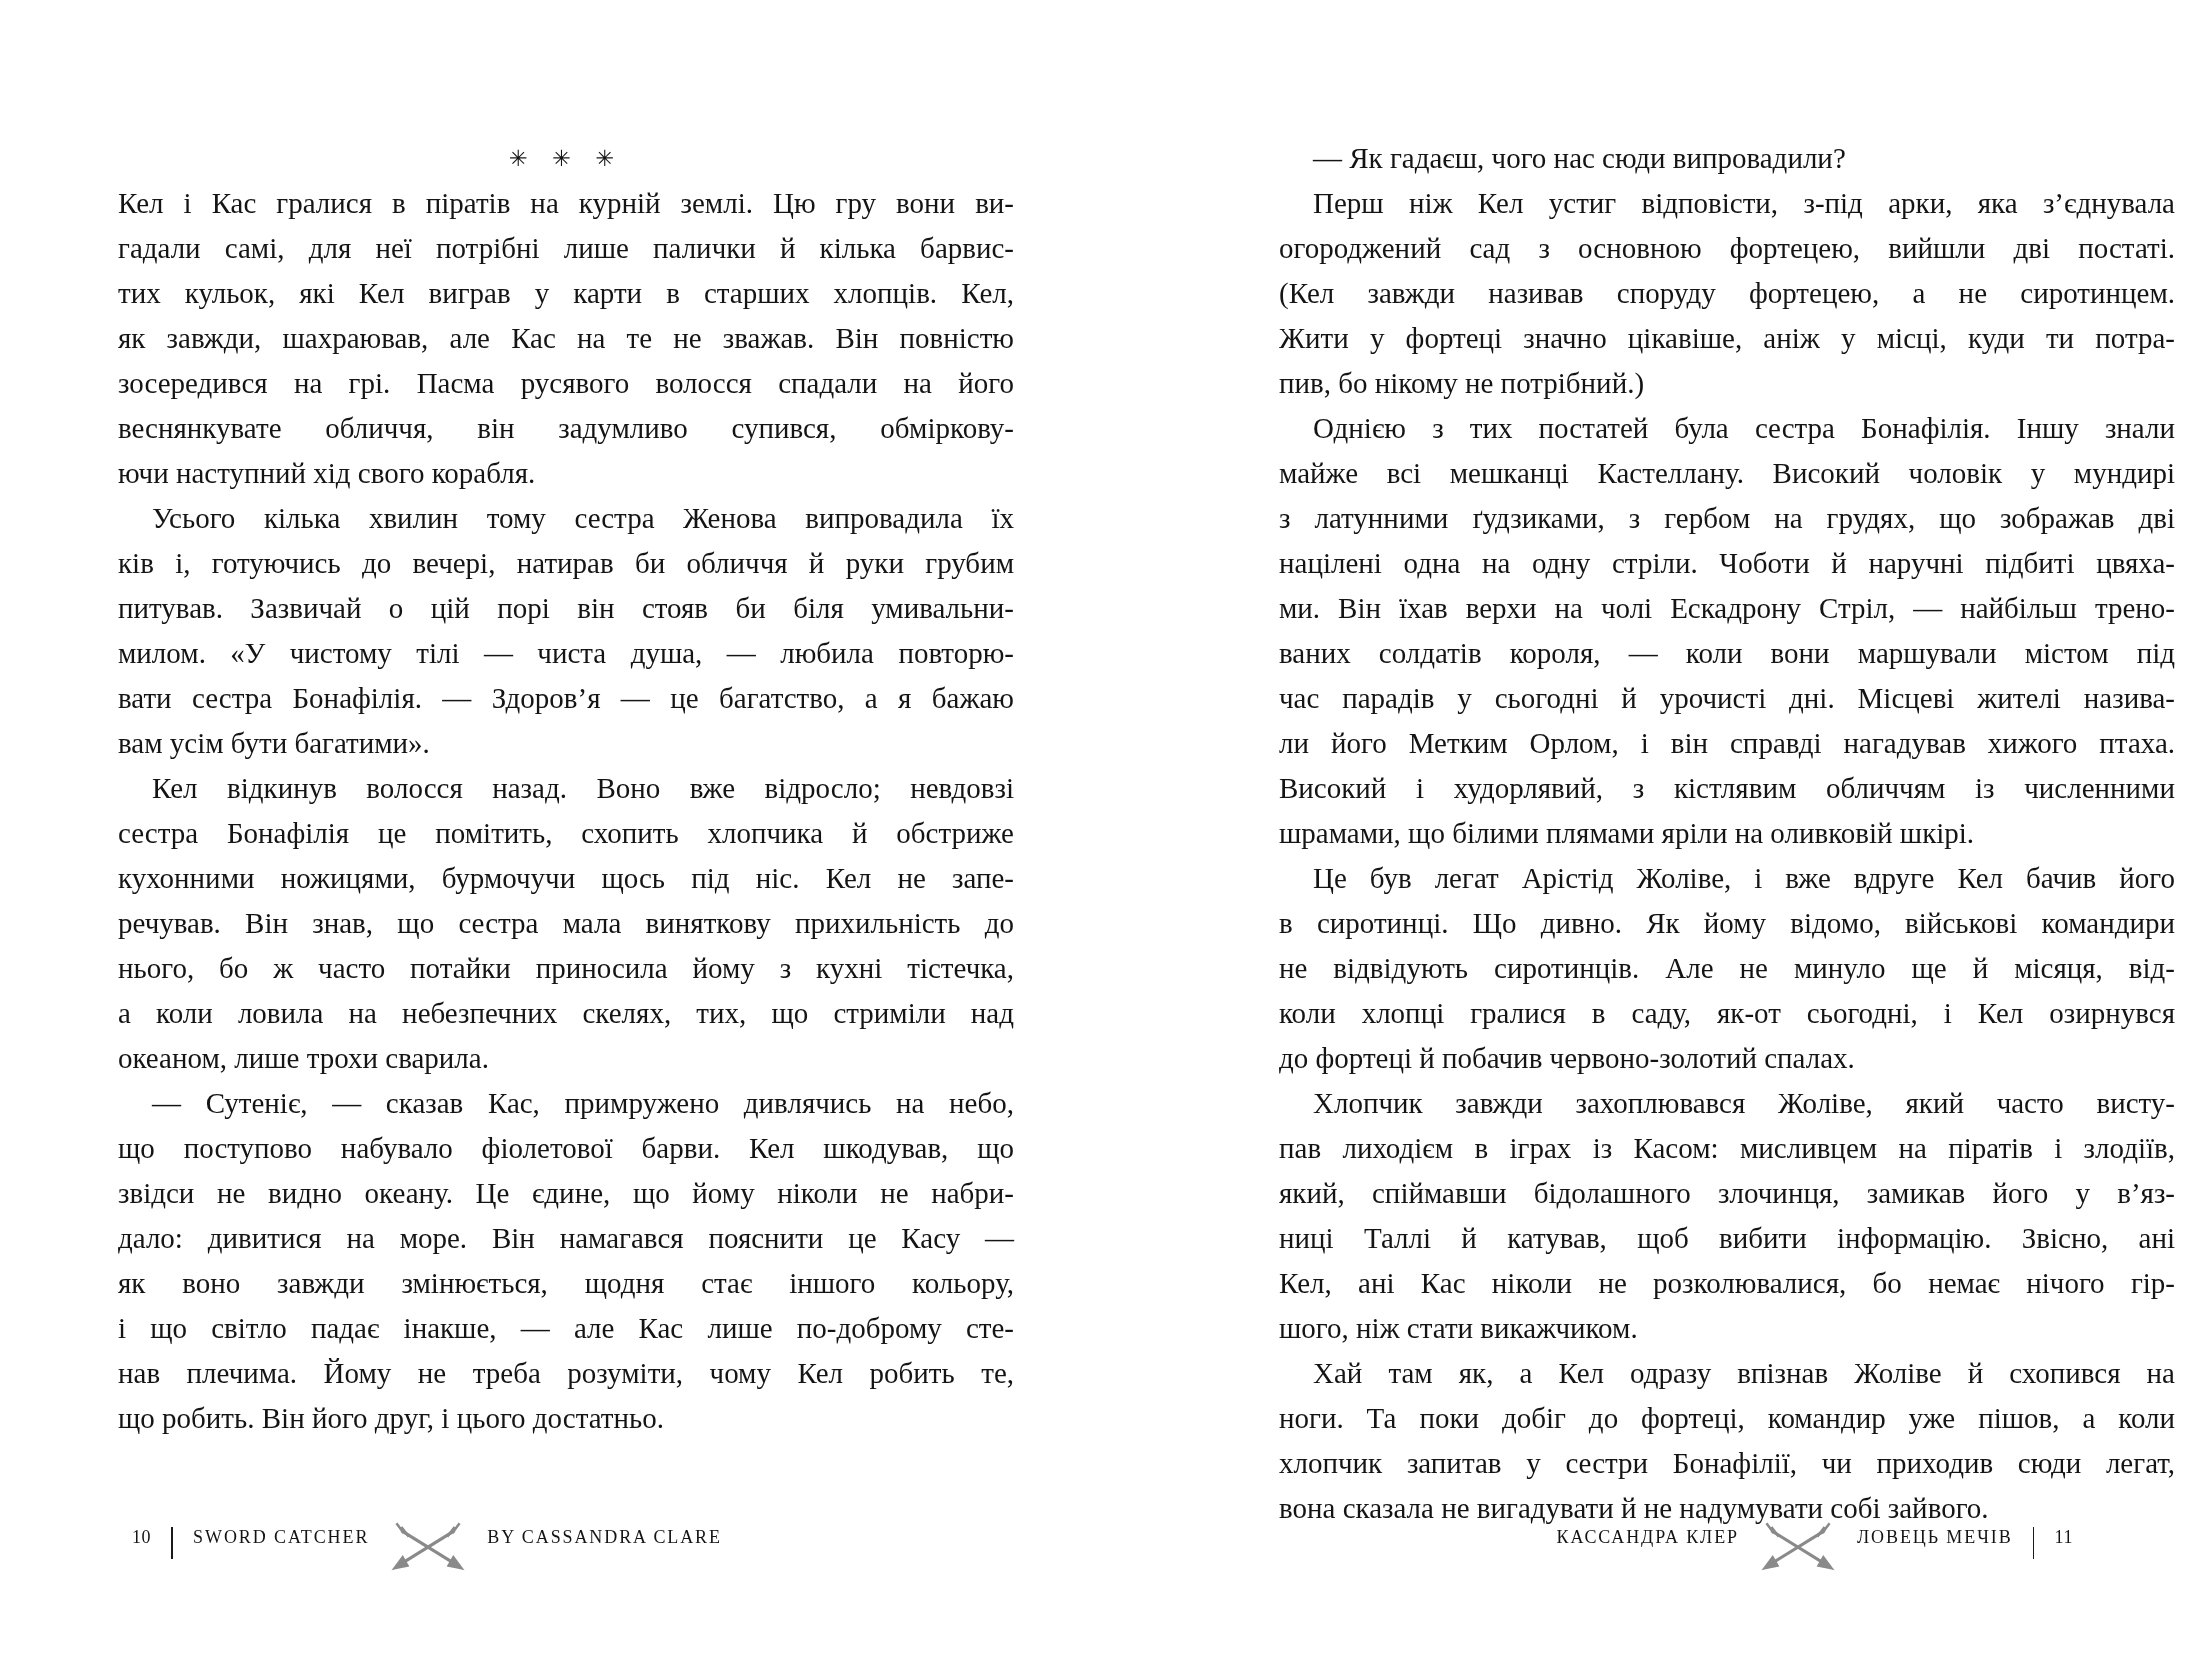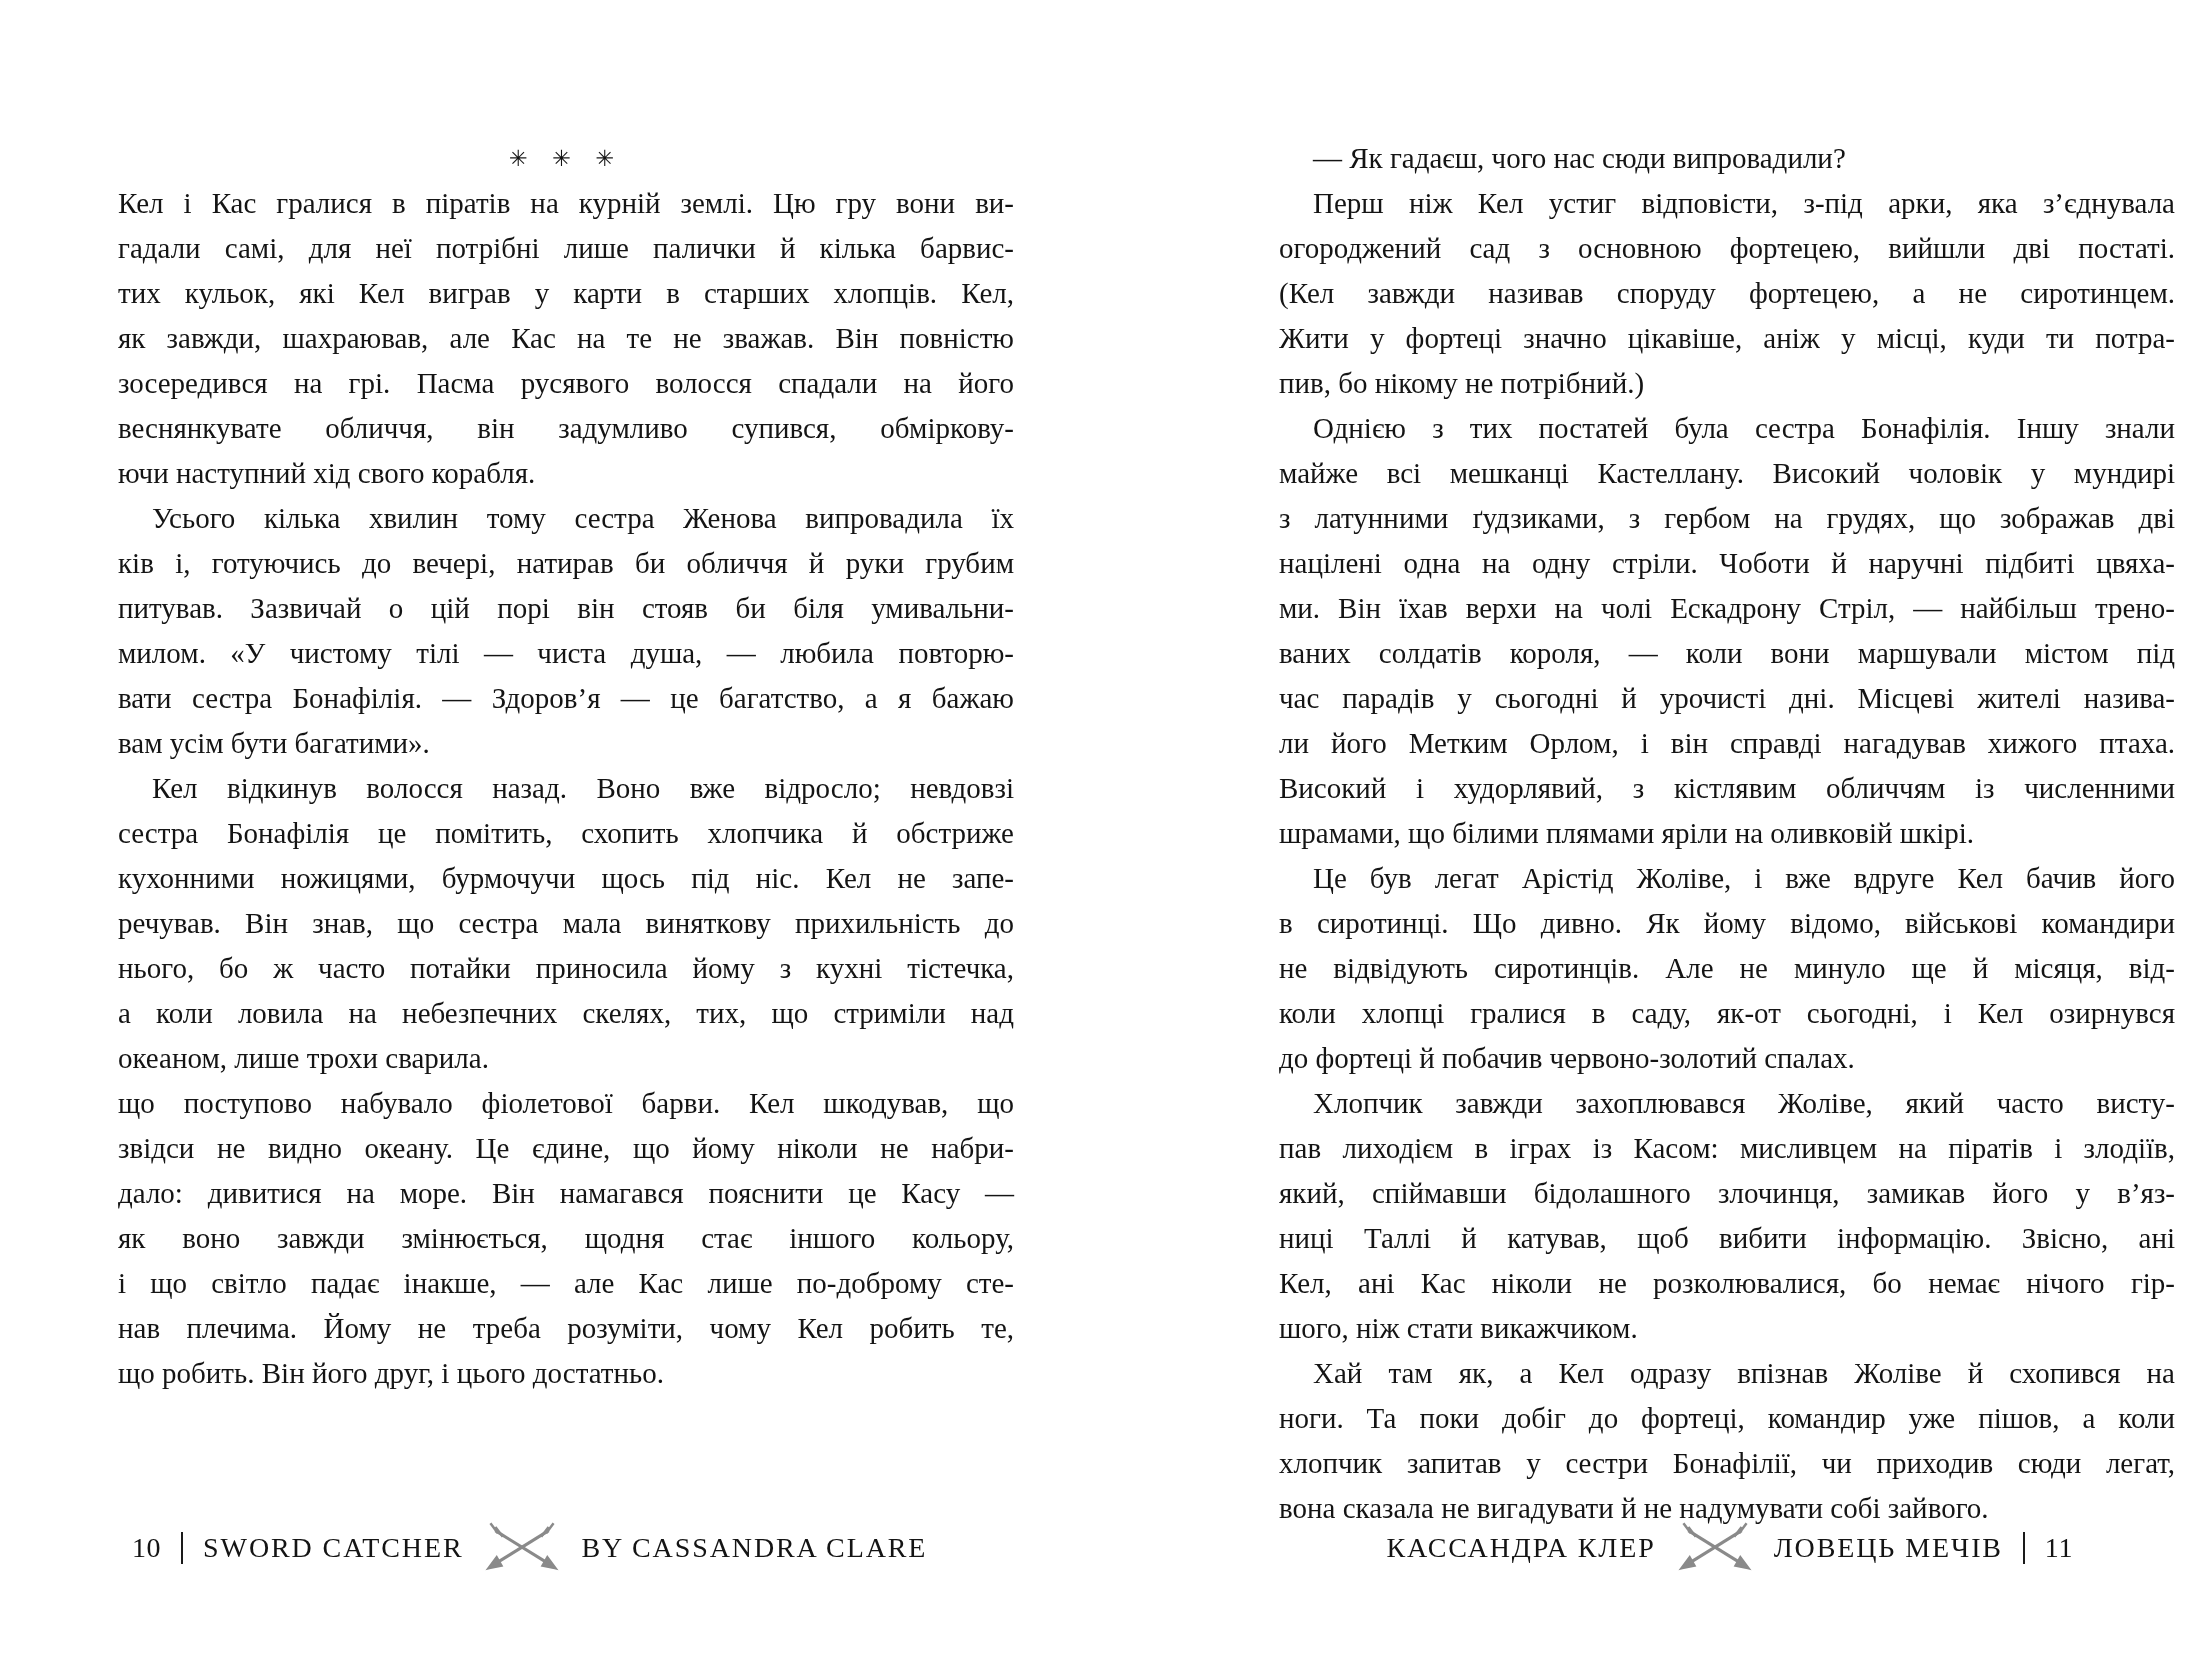--- a/index.html
+++ b/index.html
@@ -38,23 +38,22 @@
     font-size: 22.4px;
     letter-spacing: 8.7px;
     color: #141414;
   }
 
   .footer {
     position: absolute;
     top: 1527px;
     height: 42px;
     display: flex;
-    align-items: center;
     gap: 20px;
-    font-size: 28px;
+    font-size: 18px;
     letter-spacing: 1.9px;
     color: #141414;
     white-space: nowrap;
   }
   .footer-left  { left: 132px; }
   .footer-right { right: 132px; }
   .pagenum { letter-spacing: 0.6px; }
   .rule {
     display: inline-block;
     width: 1.9px;
@@ -86,20 +85,21 @@
           <div class="line">милом. «У чистому тілі — чиста душа, — любила повторю-</div>
           <div class="line">вати сестра Бонафілія. — Здоров’я — це багатство, а я бажаю</div>
           <div class="line last">вам усім бути багатими».</div>
           <div class="line indent">Кел відкинув волосся назад. Воно вже відросло; невдовзі</div>
           <div class="line">сестра Бонафілія це помітить, схопить хлопчика й обстриже</div>
           <div class="line">кухонними ножицями, бурмочучи щось під ніс. Кел не запе-</div>
           <div class="line">речував. Він знав, що сестра мала виняткову прихильність до</div>
           <div class="line">нього, бо ж часто потайки приносила йому з кухні тістечка,</div>
           <div class="line">а коли ловила на небезпечних скелях, тих, що стриміли над</div>
           <div class="line last">океаном, лише трохи сварила.</div>
+          <div class="line indent">— Сутеніє, — сказав Кас, примружено дивлячись на небо,</div>
           <div class="line">що поступово набувало фіолетової барви. Кел шкодував, що</div>
           <div class="line">звідси не видно океану. Це єдине, що йому ніколи не набри-</div>
           <div class="line">дало: дивитися на море. Він намагався пояснити це Касу —</div>
           <div class="line">як воно завжди змінюється, щодня стає іншого кольору,</div>
           <div class="line">і що світло падає інакше, — але Кас лише по-доброму сте-</div>
           <div class="line">нав плечима. Йому не треба розуміти, чому Кел робить те,</div>
           <div class="line last">що робить. Він його друг, і цього достатньо.</div>
         </div>
     </div>
     <footer class="footer footer-left">

